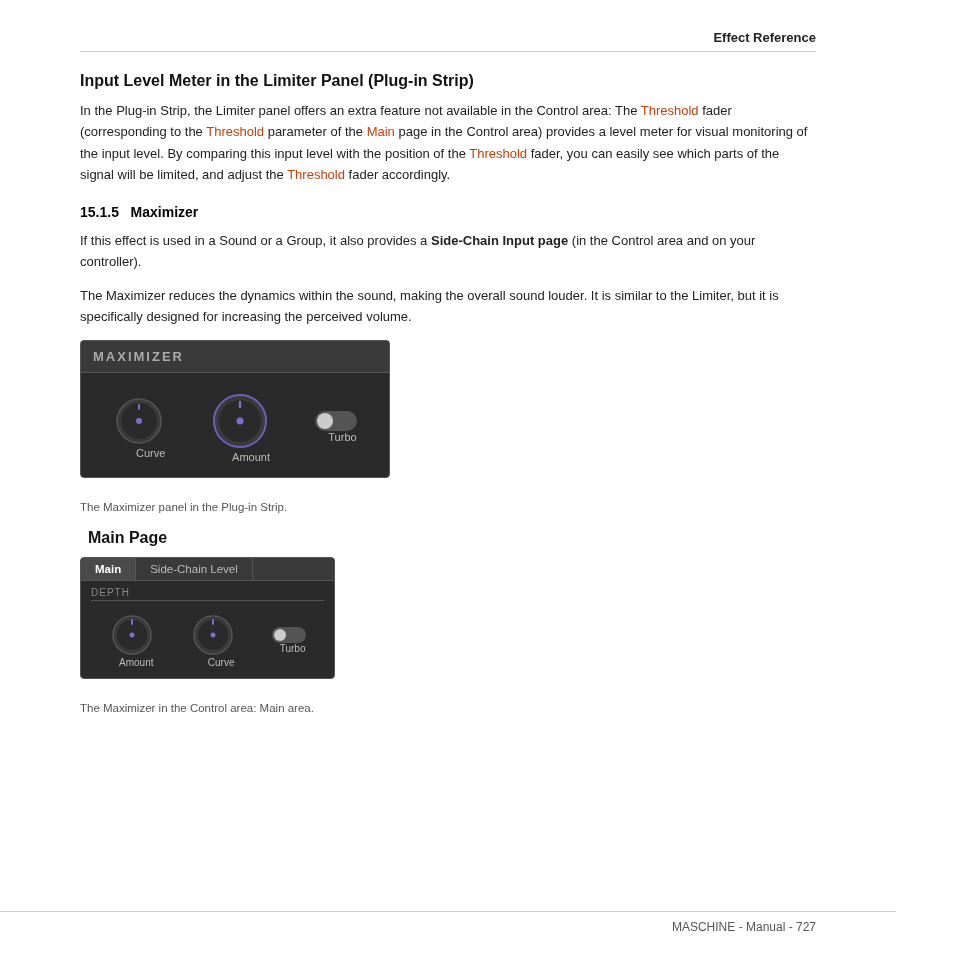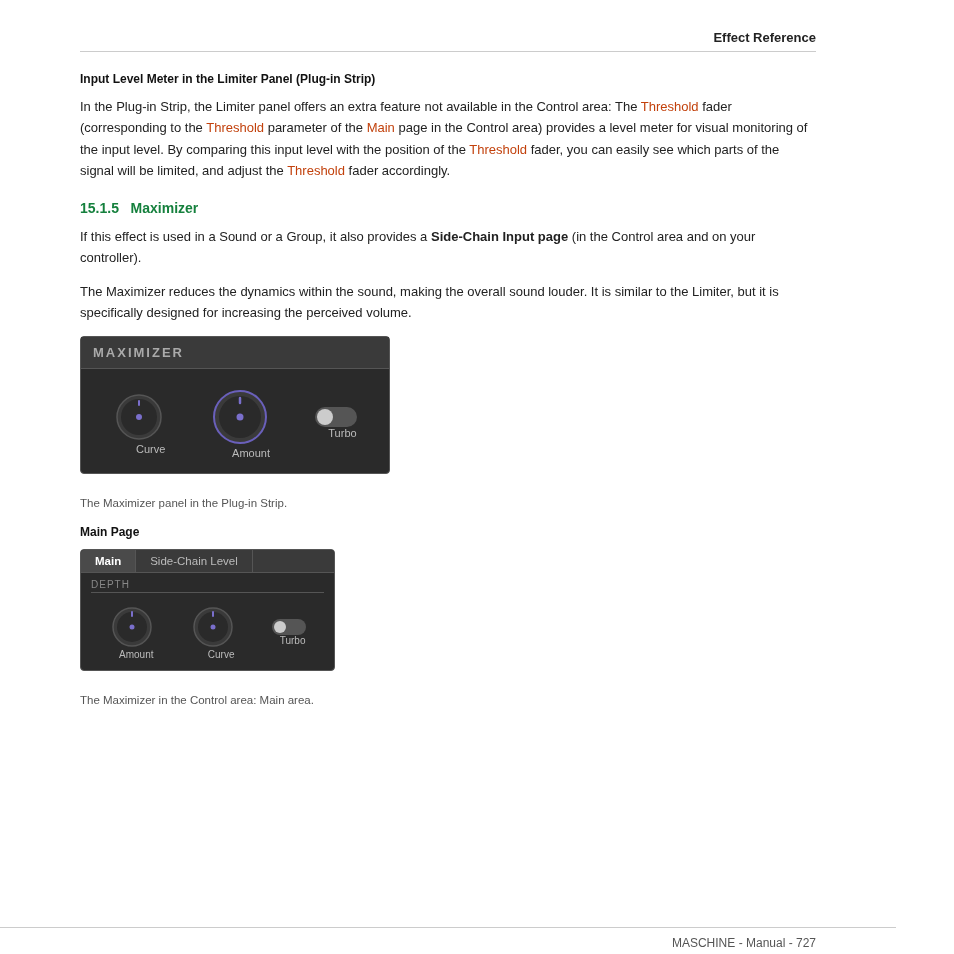--- a/index.html
+++ b/index.html
@@ -31,42 +31,42 @@
       font-size: 13px;
     }
     .header-sub {
       font-size: 12px;
       color: #555;
     }
 
     
     .footer {
       position: absolute;
-      bottom: 4px;
+      bottom: 20px;
       left: 0; right: 0;
       border-top: 1px solid #ccc;
       padding-top: 8px;
       text-align: right;
       padding-right: 80px;
       font-size: 12px;
       color: #555;
     }
 
     
     .section-heading {
-      font-size: 12px;
+      font-size: 16px;
       font-weight: bold;
       color: #111;
       margin-bottom: 10px;
       margin-top: 10px;
     }
     .sub-heading {
       font-size: 14px;
       font-weight: bold;
-      color: #15803d;
+      color: #000000;
       margin-bottom: 10px;
       margin-top: 18px;
     }
 
     
     .body-text {
       font-size: 13px;
       line-height: 1.65;
       color: #222;
       margin-bottom: 12px;
@@ -261,21 +261,21 @@
           <div class="toggle-switch">
             <div class="toggle-knob"></div>
           </div>
           <span class="knob-label">Turbo</span>
         </div>
       </div>
     </div>
 
     <div class="caption">The Maximizer panel in the Plug-in Strip.</div>
 
-    <div class="section-heading" style="margin-top:10px;">Main Page</div>
+    <div class="section-heading" style="margin-top:10px;margin-left:8px;">Main Page</div>
 
     <div class="panel-control-area">
 
       <div class="tab-bar">
         <div class="tab active">Main</div>
         <div class="tab">Side-Chain Level</div>
       </div>
 
       <div class="depth-label">DEPTH</div>
       <hr class="divider-line">

